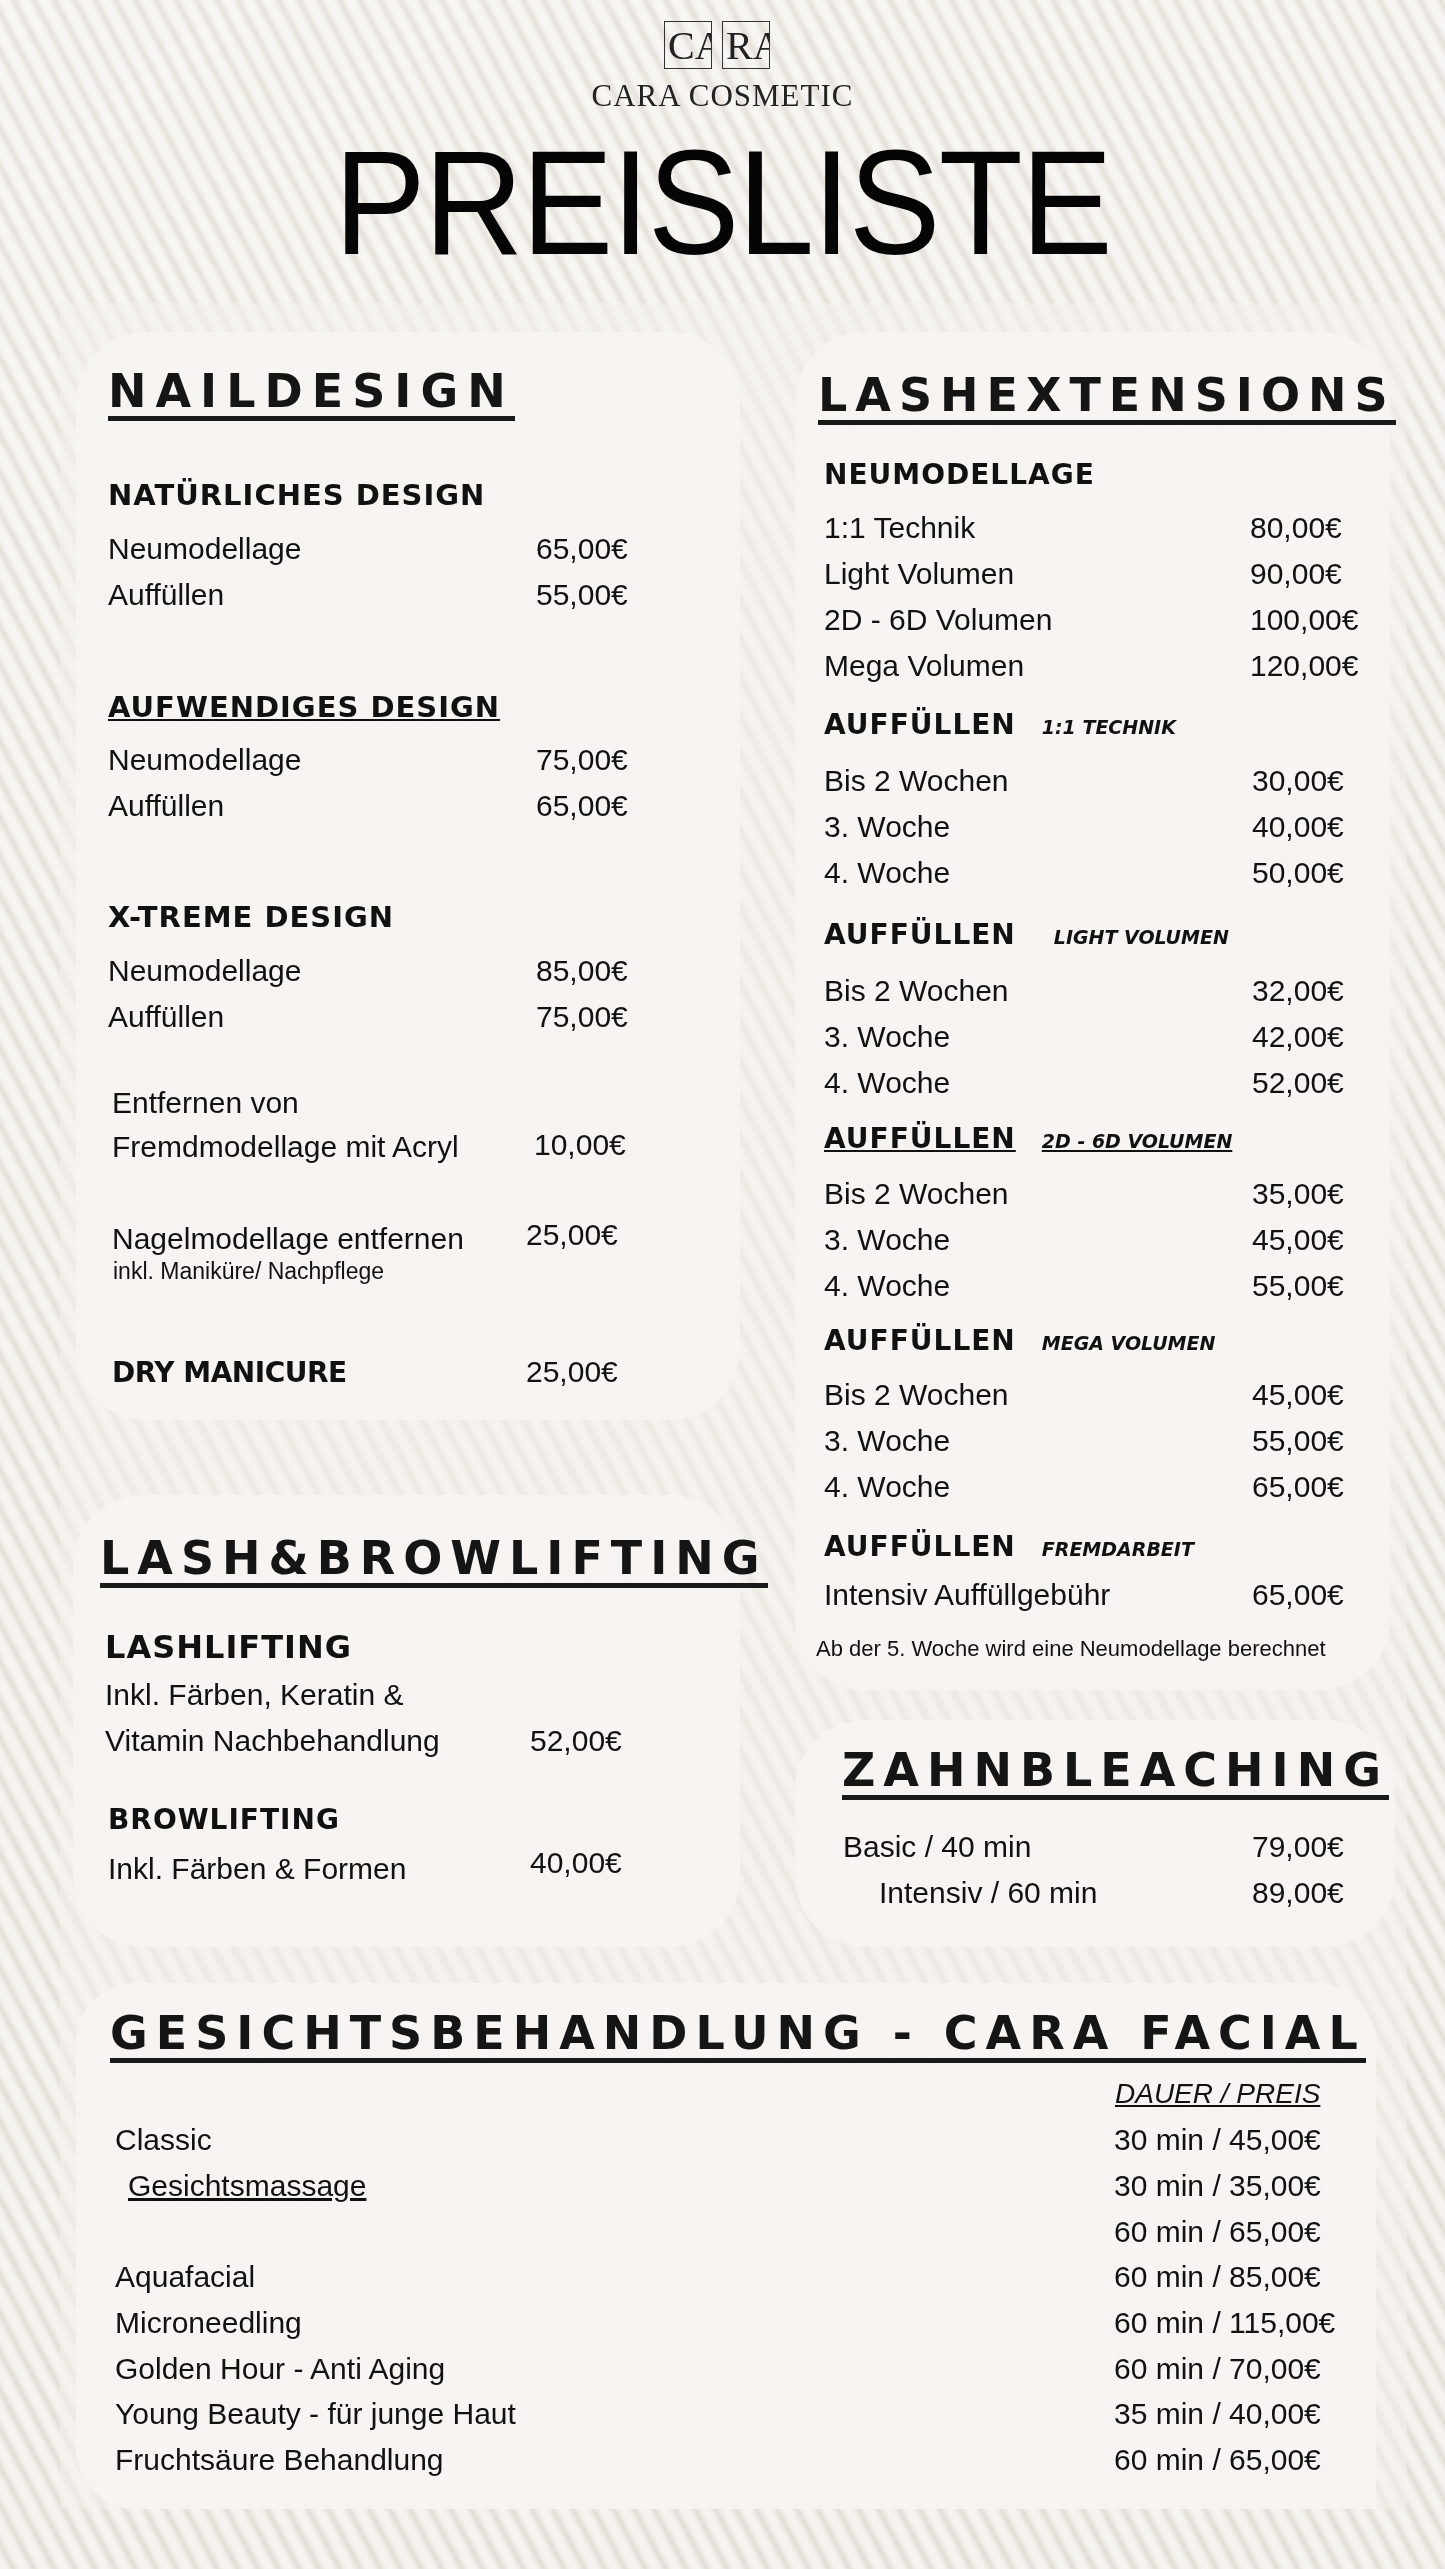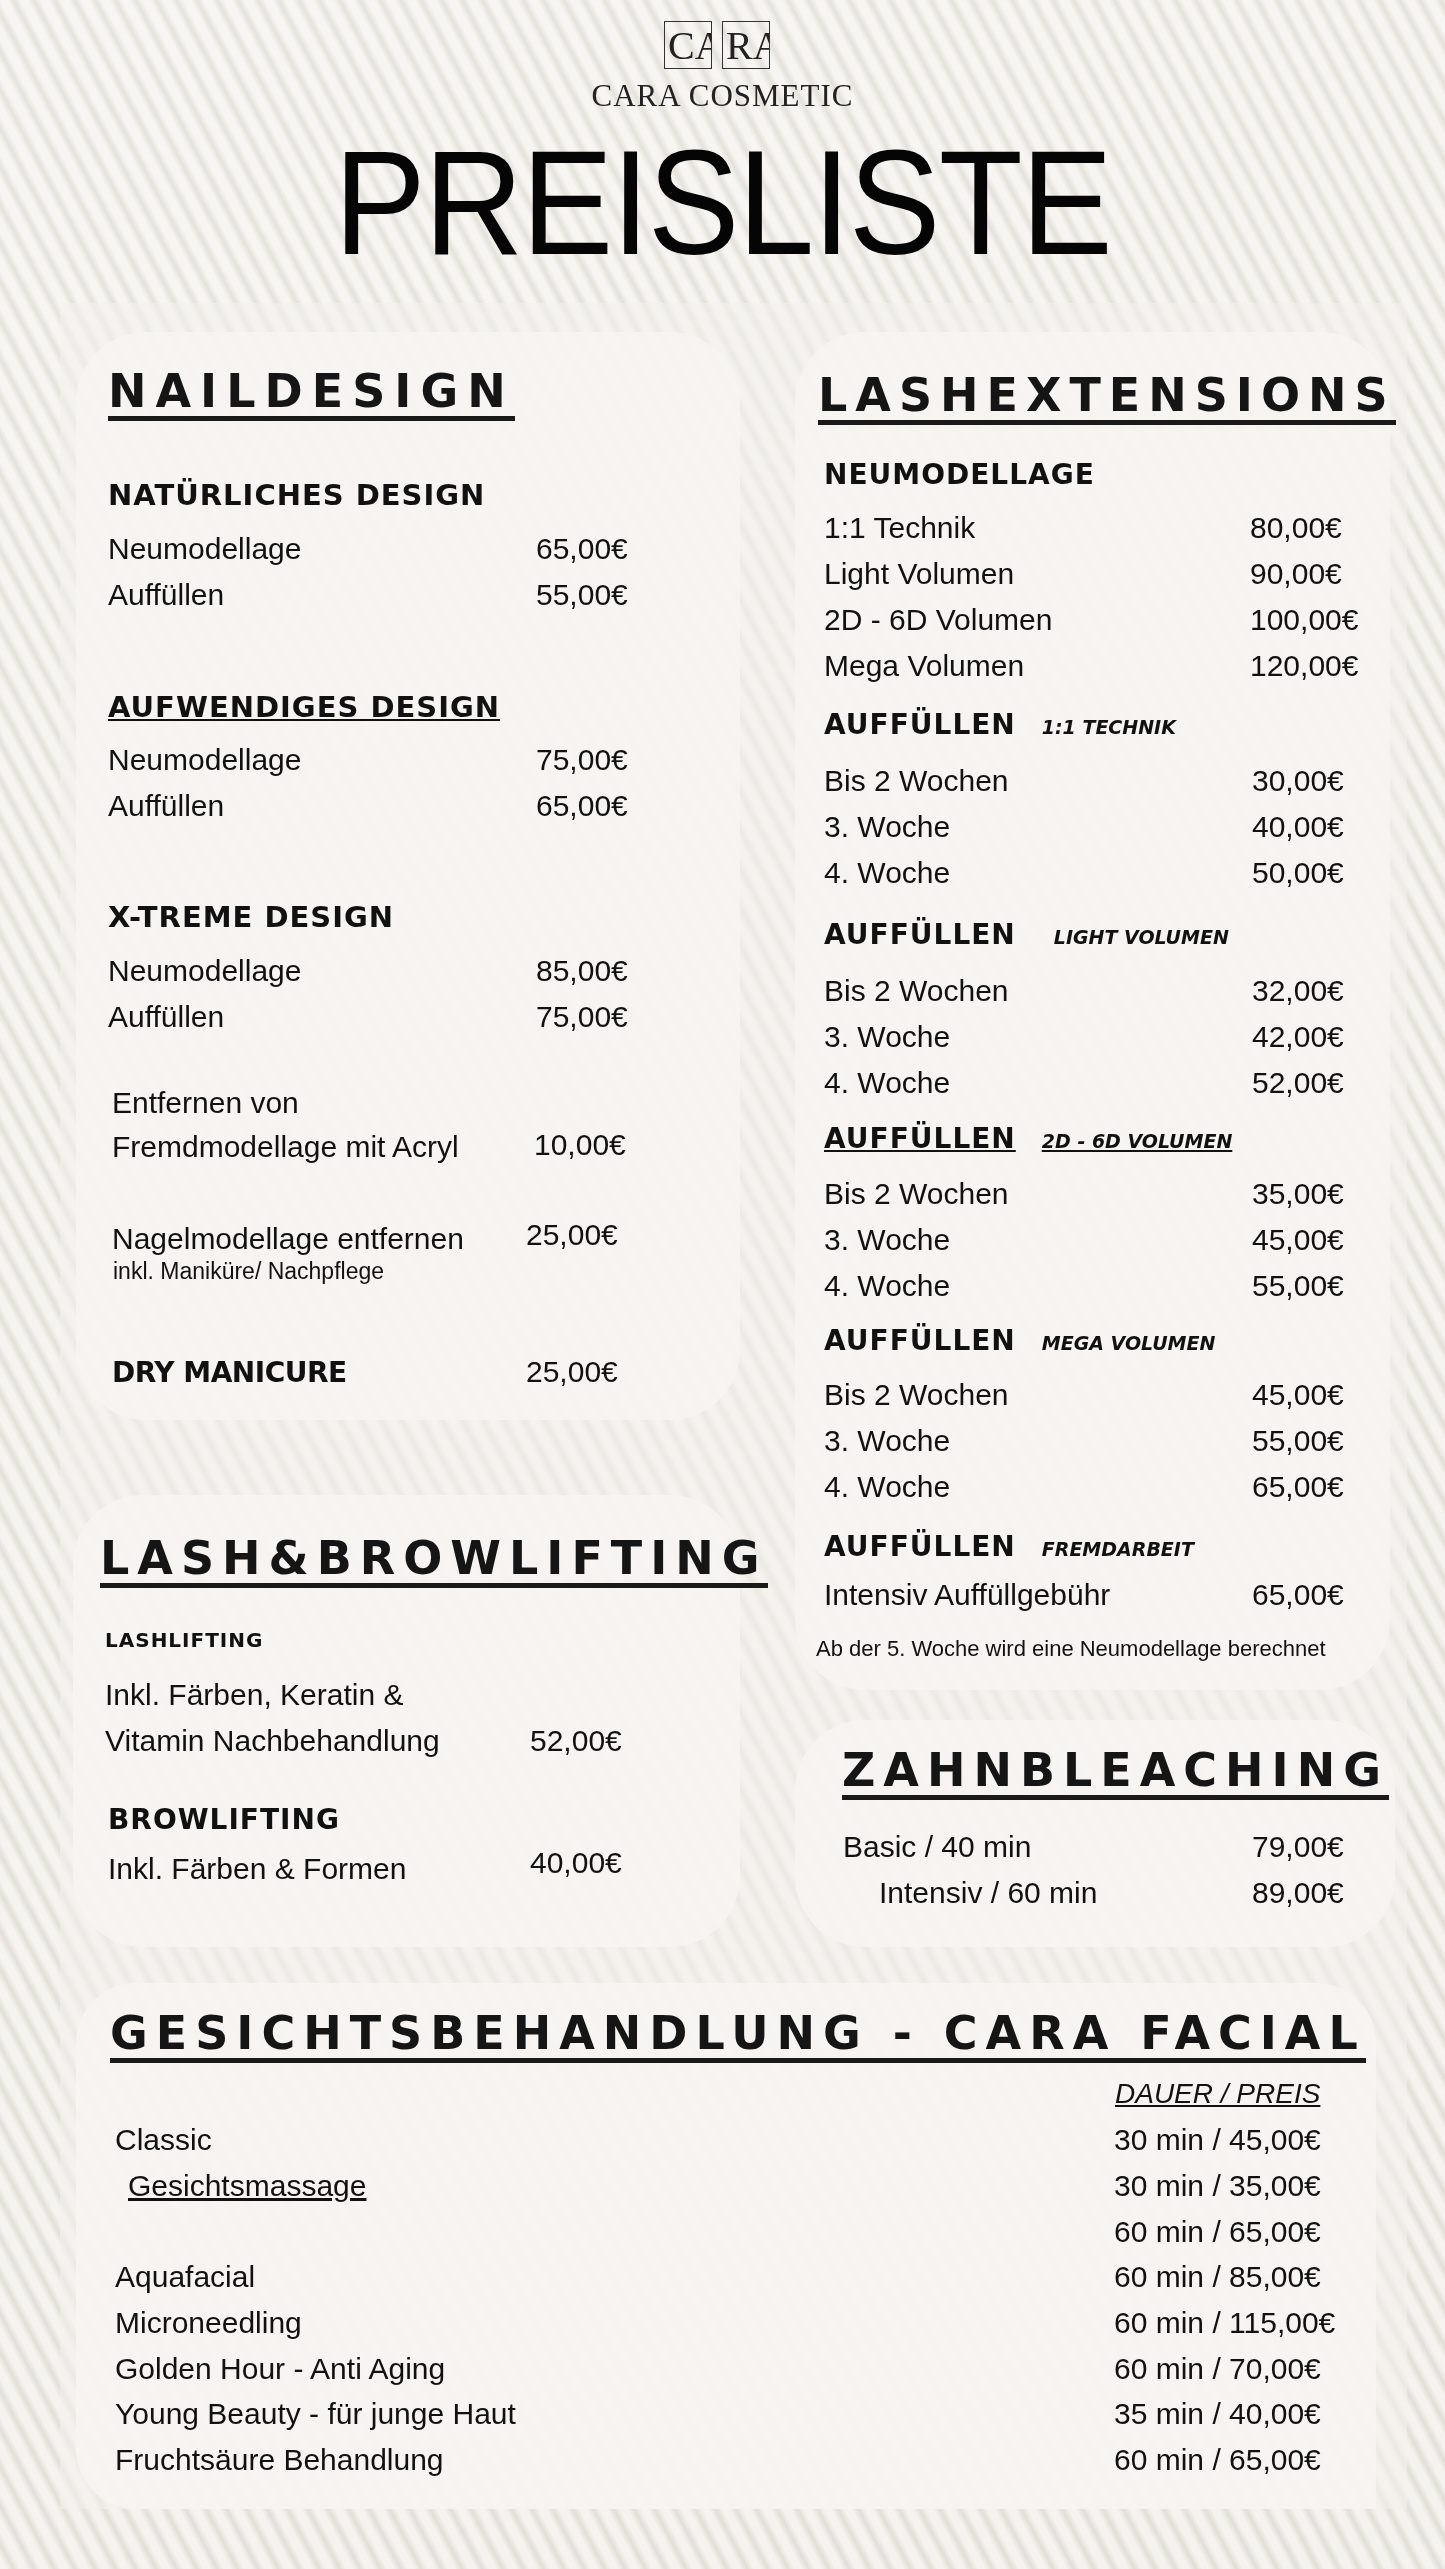--- a/index.html
+++ b/index.html
@@ -87,21 +87,21 @@
 
 <div class="row" style="left:112px; top:1224px;">Nagelmodellage entfernen</div>
 <div class="price" style="left:526px; top:1220px;">25,00€</div>
 <div class="small" style="left:113px; top:1258px;">inkl. Maniküre/ Nachpflege</div>
 
 <div class="bold-row" style="left:112px; top:1356px; letter-spacing:-0.5px;">DRY MANICURE</div>
 <div class="price" style="left:526px; top:1357px;">25,00€</div>
 
 <div class="panel" style="left:73px; top:1495px; width:667px; height:452px;"></div>
 <div class="h-section" style="left:100px; top:1535px; font-size:46px; letter-spacing:8px;text-align:center;">LASH&amp;BROWLIFTING</div>
-<div class="h-sub" style="left:105px; top:1628px; font-size:20px;">LASHLIFTING</div>
+<div class="h-sub" style="left:105px; top:1628px; font-size:32px;">LASHLIFTING</div>
 <div class="row" style="left:105px; top:1680px;">Inkl. Färben, Keratin &amp;</div>
 <div class="row" style="left:105px; top:1726px;">Vitamin Nachbehandlung</div>
 <div class="price" style="left:530px; top:1726px;">52,00€</div>
 <div class="h-sub" style="left:108px; top:1803px; font-size:28px;">BROWLIFTING</div>
 <div class="row" style="left:108px; top:1854px;">Inkl. Färben &amp; Formen</div>
 <div class="price" style="left:530px; top:1848px;">40,00€</div>
 
 <div class="panel" style="left:795px; top:332px; width:595px; height:1358px;"></div>
 <div class="h-section" style="left:818px; top:372px; font-size:46px; letter-spacing:8px;">LASHEXTENSIONS</div>
 

